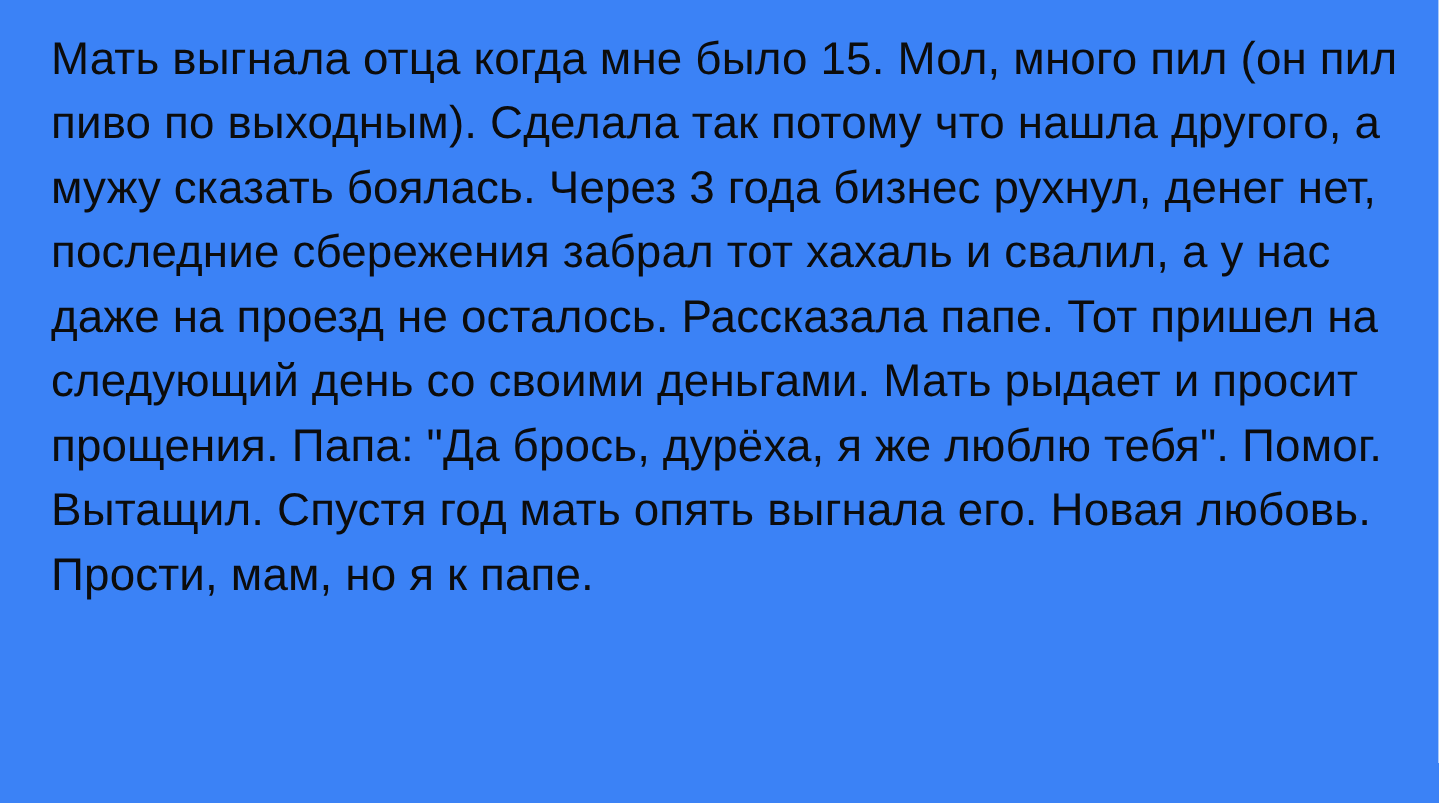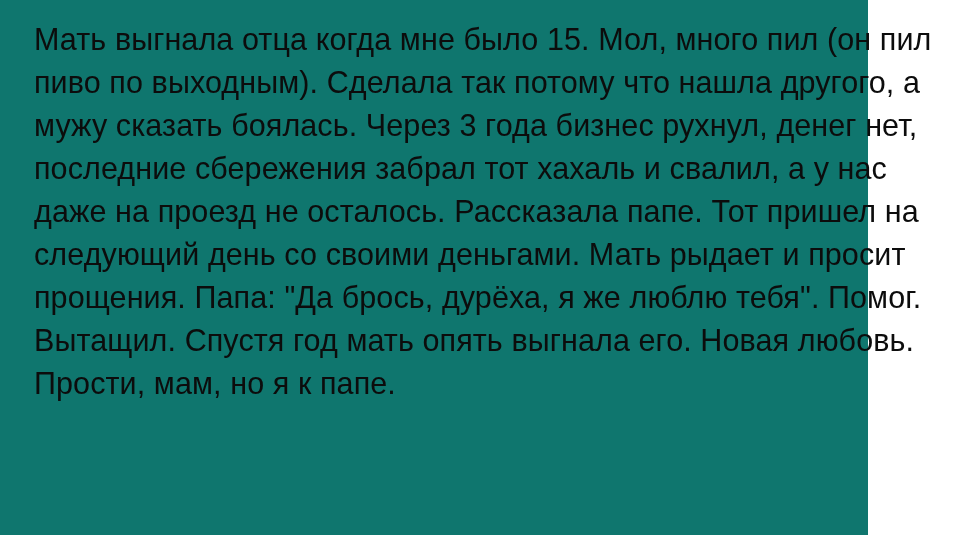--- a/index.html
+++ b/index.html
@@ -7,24 +7,24 @@
     padding: 0;
     background: #ffffff;
   }
   body {
     width: 959px;
     height: 535px;
     overflow: hidden;
     font-family: "Liberation Sans", sans-serif;
   }
   .page {
-    width: 868px;
+    width: 959px;
     height: 535px;
     box-sizing: border-box;
-    background: #0f766e;
+    background: #3b82f6;
     position: relative;
     text-decoration: underline;
   }
   .story-text {
     position: absolute;
     left: 34px;
     top: 18px;
     width: 900px;
     color: #0c0c0c;
     font-family: "Liberation Sans", sans-serif;

